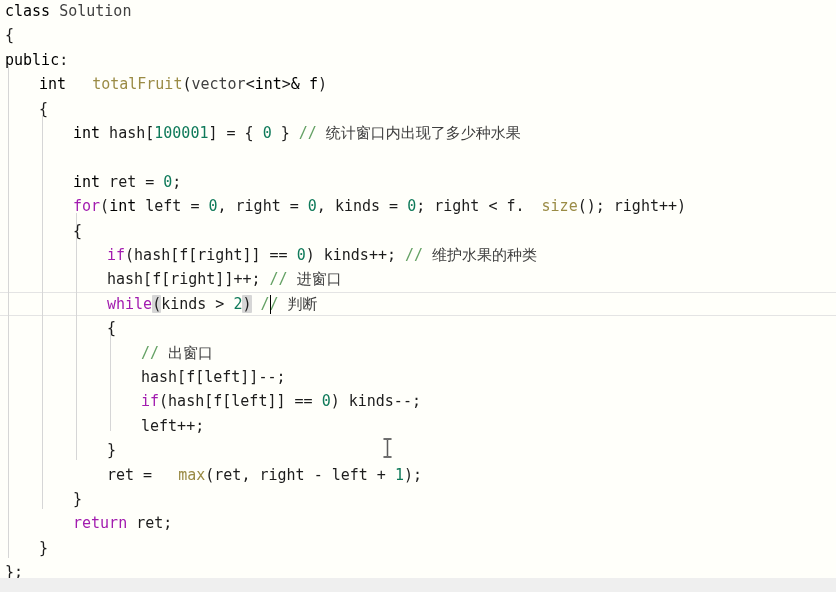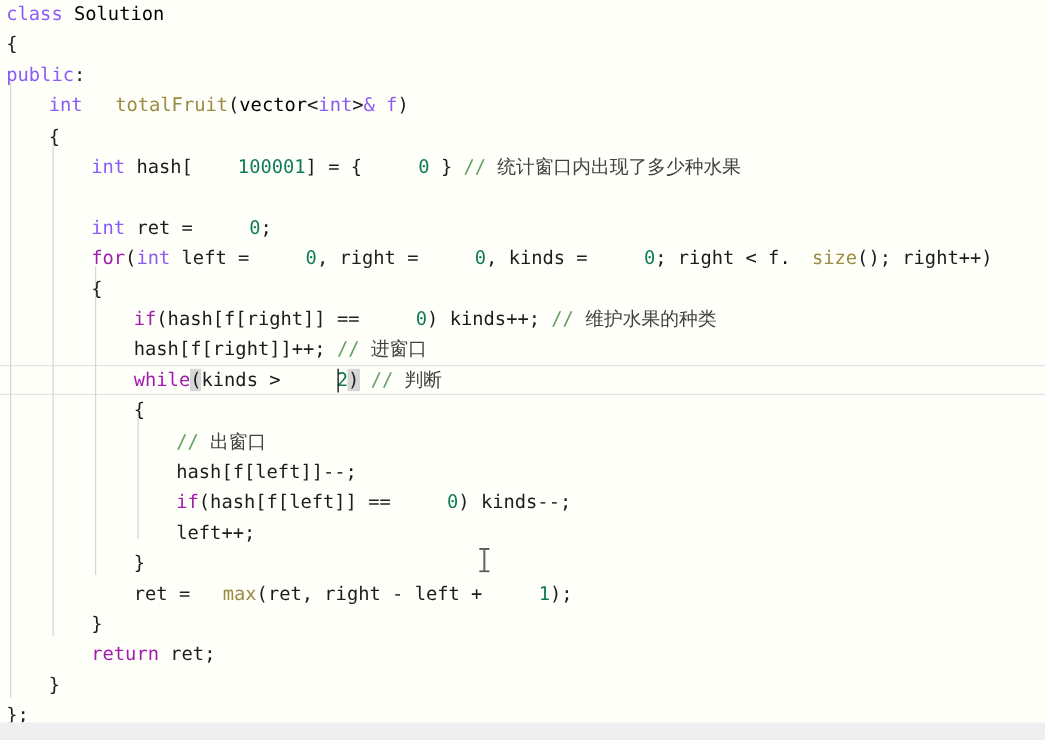--- a/index.html
+++ b/index.html
@@ -57,25 +57,25 @@
     height: 24.4px;
     line-height: 24.4px;
     white-space: pre;
     font-size: 15px;
     font-family: "DejaVu Sans Mono", "Liberation Mono", monospace;
     letter-spacing: 0px;
     color: #1c1c1c;
   }
 
   
-  .kw       { color: #8b5cf6; }          
+  .kw       { color: #000000; }          
   .ctl      { color: #a21caf; }          
-  .type     { color: #000000; }          
+  .type     { color: #404040; }          
   .fn       { color: #9a8b45; margin-left: 17px; }          
-  .num      { color: #0f7a5a; margin-left: 36px; }          
+  .num      { color: #0f7a5a; }          
   .pun      { color: #1c1c1c; }
   .cmt      { color: #404040; }          
   .cmt-sl   { color: #63a063; }
 
   
   .brk-hl {
     background: #d6d6d6;
     border-radius: 1px;
   }
 

